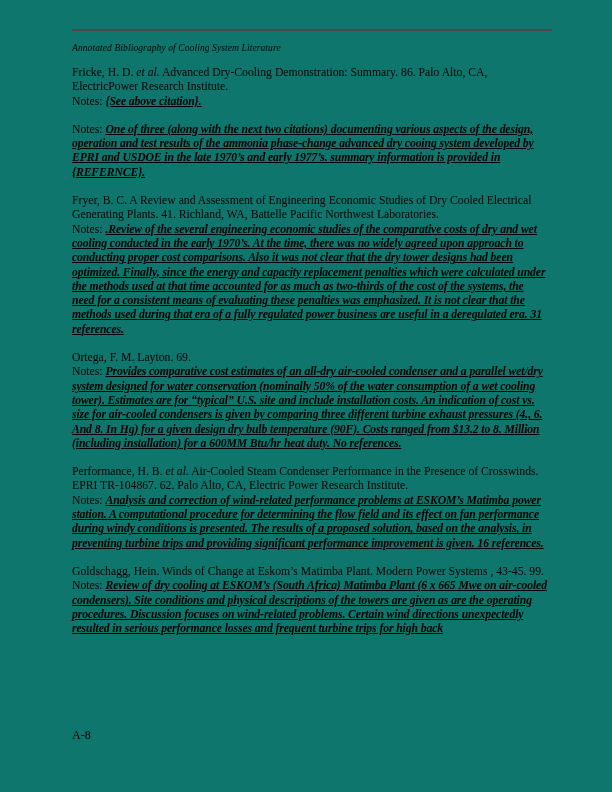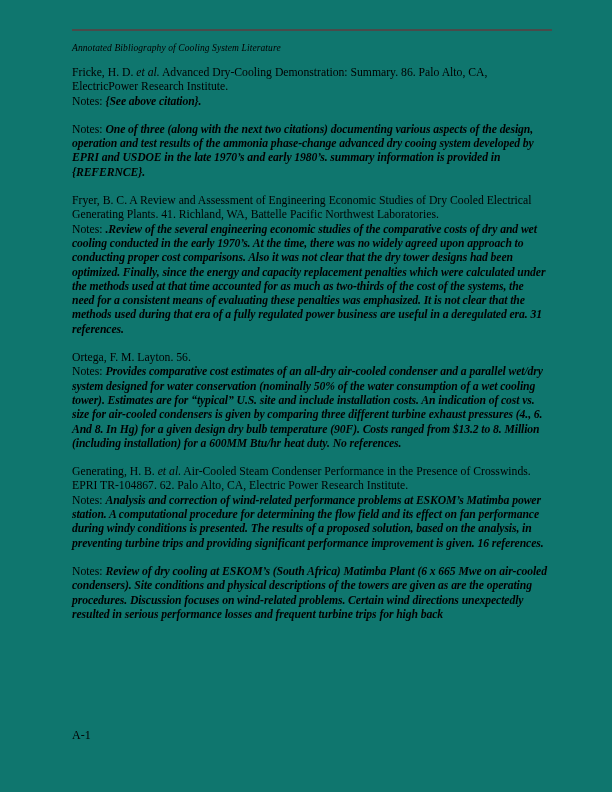--- a/index.html
+++ b/index.html
@@ -42,20 +42,21 @@
     line-height: 14.3px;
     text-align: left;
   }
   .entry { margin: 0 6px 14px 0; }
   .entry p { margin: 0; }
   .it { font-style: italic; }
   .notes-text {
     font-weight: bold;
     font-style: italic;
     letter-spacing: -0.1px;
+    text-decoration: underline;
   }
   .footer-page-number {
     position: absolute;
     left: 72px;
     top: 728px;
     font-size: 12px;
     line-height: 14px;
   }
 </style>
 </head>
@@ -68,39 +69,40 @@
   <div class="running-header">Annotated Bibliography of Cooling System Literature</div>
 
   <main class="content">
 
     <section class="entry">
       <p class="citation"><span>Fricke, H. D. </span><span class="it">et al.</span><span> Advanced Dry-Cooling Demonstration: Summary. 86. Palo Alto, CA, ElectricPower Research Institute.</span></p>
       <p class="notes"><span class="notes-label">Notes: </span><span class="notes-text">{See above citation}.</span></p>
     </section>
 
     <section class="entry">
-      <p class="notes"><span class="notes-label">Notes: </span><span class="notes-text">One of three (along with the next two citations) documenting various aspects of the design, operation and test results of the ammonia phase-change advanced dry cooing system developed by EPRI and USDOE in the late 1970’s and early 1980’s. summary information is provided in {REFERNCE}.</span></p>
+      <p class="notes"><span class="notes-label">Notes: </span><span class="notes-text">One of three (along with the next two citations) documenting various aspects of the design, operation and test results of the ammonia phase-change advanced dry cooing system developed by EPRI and USDOE in the late 1970’s and early 1977’s. summary information is provided in {REFERNCE}.</span></p>
     </section>
 
     <section class="entry">
       <p class="citation"><span>Fryer, B. C. A Review and Assessment of Engineering Economic Studies of Dry Cooled Electrical Generating Plants. 41. Richland, WA, Battelle Pacific Northwest Laboratories.</span></p>
       <p class="notes"><span class="notes-label">Notes: </span><span class="notes-text">.Review of the several engineering economic studies of the comparative costs of dry and wet cooling conducted in the early 1970’s. At the time, there was no widely agreed upon approach to conducting proper cost comparisons. Also it was not clear that the dry tower designs had been optimized. Finally, since the energy and capacity replacement penalties which were calculated under the methods used at that time accounted for as much as two-thirds of the cost of the systems, the need for a consistent means of evaluating these penalties was emphasized. It is not clear that the methods used during that era of a fully regulated power business are useful in a deregulated era. 31 references.</span></p>
     </section>
 
     <section class="entry">
-      <p class="citation"><span>Ortega, F. M. Layton. 56.</span></p>
+      <p class="citation"><span>Ortega, F. M. Layton. 69.</span></p>
       <p class="notes"><span class="notes-label">Notes: </span><span class="notes-text">Provides comparative cost estimates of an all-dry air-cooled condenser and a parallel wet/dry system designed for water conservation (nominally 50% of the water consumption of a wet cooling tower). Estimates are for “typical” U.S. site and include installation costs. An indication of cost vs. size for air-cooled condensers is given by comparing three different turbine exhaust pressures (4., 6. And 8. In Hg) for a given design dry bulb temperature (90F). Costs ranged from $13.2 to 8. Million (including installation)  for a 600MM Btu/hr heat duty. No references.</span></p>
     </section>
 
     <section class="entry">
-      <p class="citation"><span>Generating, H. B. </span><span class="it">et al.</span><span> Air-Cooled Steam Condenser Performance in the Presence of Crosswinds. EPRI TR-104867. 62. Palo Alto, CA, Electric Power Research Institute.</span></p>
+      <p class="citation"><span>Performance, H. B. </span><span class="it">et al.</span><span> Air-Cooled Steam Condenser Performance in the Presence of Crosswinds. EPRI TR-104867. 62. Palo Alto, CA, Electric Power Research Institute.</span></p>
       <p class="notes"><span class="notes-label">Notes: </span><span class="notes-text">Analysis and correction of wind-related performance problems at ESKOM’s Matimba power station. A computational procedure for determining the flow field and its effect on fan performance during windy conditions is presented. The results of a proposed solution, based on the analysis, in preventing turbine trips and providing significant performance improvement is given. 16 references.</span></p>
     </section>
 
     <section class="entry">
+      <p class="citation"><span>Goldschagg, Hein. Winds of Change at Eskom’s Matimba Plant. Modern Power Systems , 43-45. 99.</span></p>
       <p class="notes"><span class="notes-label">Notes: </span><span class="notes-text">Review of dry cooling at ESKOM’s (South Africa) Matimba Plant (6 x 665 Mwe on air-cooled condensers). Site conditions and physical descriptions of the towers are given as are the operating procedures. Discussion focuses on wind-related problems. Certain wind directions unexpectedly resulted in serious performance losses and frequent turbine trips for high back</span></p>
     </section>
 
   </main>
 
-  <div class="footer-page-number">A-1</div>
+  <div class="footer-page-number">A-8</div>
 
 </div>
 
 </body></html>

